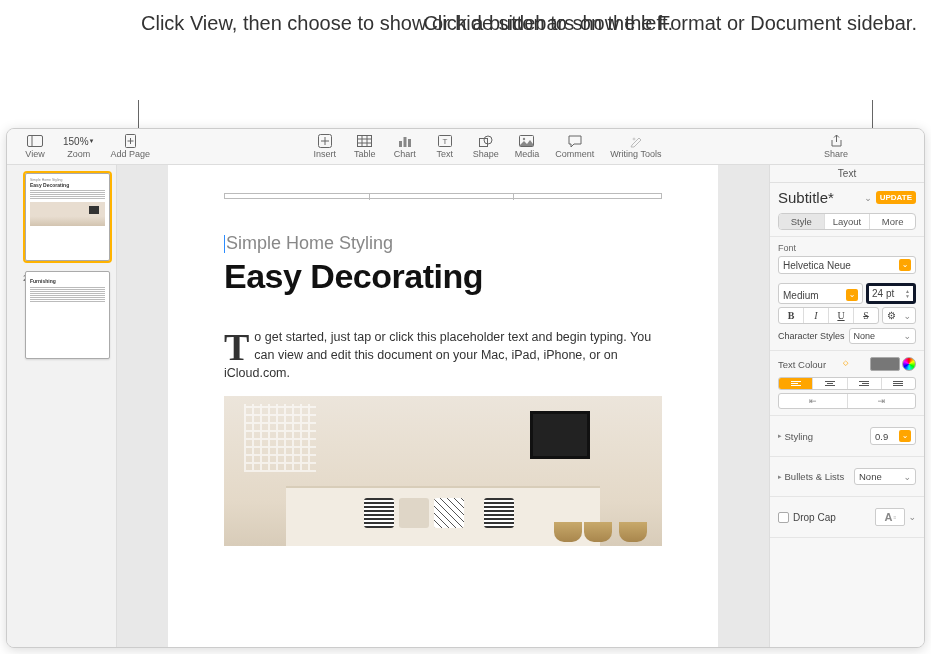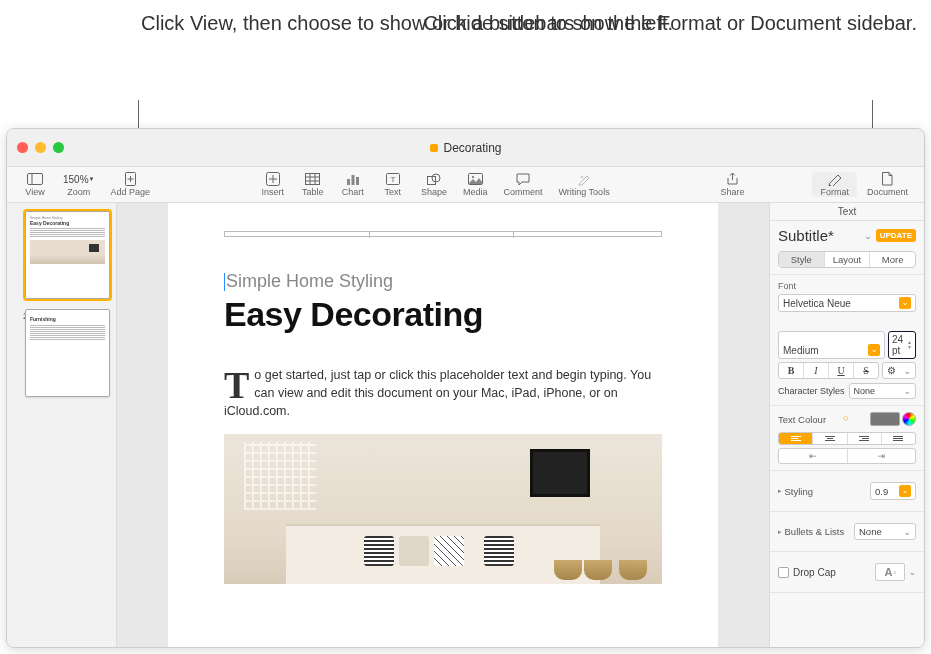--- a/index.html
+++ b/index.html
@@ -72,25 +72,25 @@
 .fs-section { padding: 6px 8px; border-bottom: 1px solid #e5e5e5; }
 .style-row { display: flex; align-items: center; gap: 4px; }
 .style-name { flex: 1; font-size: 15px; font-weight: 500; color: #333; display:flex; align-items:center; }
 .chev { font-size: 9px; color: #888; }
 .update-btn { background: #ffa500; color: #fff; font-size: 8px; font-weight: 600; padding: 2px 4px; border-radius: 3px; }
 .segmented { display: flex; margin-top: 7px; border: 1px solid #ccc; border-radius: 4px; overflow: hidden; background:#fff; }
 .seg { flex: 1; text-align: center; padding: 2px 0; font-size: 9.5px; color: #555; border-right: 1px solid #ddd; }
 .seg:last-child { border-right: none; }
 .seg.active { background: #e6e6e6; }
 .fs-label { font-size: 9px; color: #666; margin-bottom: 3px; }
-.fs-select { display: flex; align-items: center; justify-content: space-between; background: #fff; border: 1px solid #ccc; border-radius: 3px; padding: 2px 4px; font-size: 10px; margin-bottom: 19px; }
+.fs-select { display: flex; align-items: center; justify-content: space-between; background: #fff; border: 1px solid #ccc; border-radius: 3px; padding: 2px 4px; font-size: 10px; margin-bottom: 9px; }
 .fs-chevy { background: #ffa500; color: #fff; width: 12px; height: 12px; border-radius: 2px; text-align: center; line-height: 12px; font-size: 8px; }
 .fs-row { display: flex; gap: 3px; margin-bottom: 3px; }
 .fs-row .fs-select { flex: 1; margin-bottom: 0; align-items: flex-end; }
-.pt-box { display:flex; align-items:center; background:#fff; border:1px solid #0f172a; border-radius:3px; padding:2px 3px; font-size:10px; width:28px; justify-content:space-between; }
+.pt-box { display:flex; align-items:center; background:#fff; border:3px solid #0f172a; border-radius:3px; padding:2px 3px; font-size:10px; width:50px; justify-content:space-between; }
 .stepper { display:flex; flex-direction:column; font-size:5px; line-height:5px; color:#888; }
 .bius { display: flex; gap: 0; border:1px solid #ccc; border-radius:3px; overflow:hidden; background:#fff; }
 .bius-btn { flex:1; text-align:center; padding:2px 0; font-size:10px; border-right:1px solid #ddd; font-family: Georgia, serif; }
 .bius-btn:last-child {border-right:none;}
 .char-row { display:flex; align-items:center; gap:4px; margin-top:4px; font-size:9px; }
 .char-row .fs-select { flex:1; font-size:9px; margin:0; }
 .color-row { display:flex; align-items:center; justify-content:space-between; }
 .color-label { font-size: 9.5px; color:#555; display:flex; align-items:flex-start; gap:17px; }
 .swatch-group { display:flex; align-items:center; gap:2px; }
 .swatch1 { width:30px; height:14px; background:#777; border:1px solid #aaa; border-radius:2px; }
@@ -120,31 +120,20 @@
 </head>
 <body>
 
 <div class="annotation annotation-left">Click View, then choose to show or hide sidebars on the left.</div>
 <div class="annotation annotation-right">Click a button to show the Format or Document sidebar.</div>
 <div class="callout-line callout-line-left"></div>
 <div class="callout-line callout-line-right"></div>
 
 <div class="window">
 
-  <div class="titlebar">
-    <div class="traffic-lights">
-      <div class="tl tl-close"></div>
-      <div class="tl tl-min"></div>
-      <div class="tl tl-max"></div>
-    </div>
-    <div class="title-center">
-      <div class="title-dot"></div>
-      <span>Decorating</span>
-    </div>
-  </div>
 
   <div class="toolbar">
     <div class="tb-group">
       <div class="tb-btn">
         <div class="tb-icon">
           <svg width="16" height="12" viewBox="0 0 16 12">
               <rect x="0.5" y="0.5" width="15" height="11" rx="1.5" fill="none" stroke="#666"></rect>
               <line x1="5" y1="0.5" x2="5" y2="11.5" stroke="#666"></line>
             </svg>
         </div>
@@ -254,40 +243,20 @@
         <div class="tb-icon">
             <svg width="13" height="14" viewBox="0 0 13 14">
               <path d="M6.5 1 L6.5 8 M6.5 1 L4 3.5 M6.5 1 L9 3.5" fill="none" stroke="#666"></path>
               <path d="M2 6 V12 H11 V6" fill="none" stroke="#666"></path>
             </svg>
           </div>
         <div class="tb-label">Share</div>
       </div>
     </div>
     <div style="width:60px;"></div>
-    <div class="tb-right-group">
-      <div class="tb-btn" style="background:#eee; border-radius:4px;">
-        <div class="tb-icon">
-            <svg width="16" height="13" viewBox="0 0 16 13">
-              <path d="M2 11 L11 2 L14 5 L5 14 Z" fill="none" stroke="#666"></path>
-              <path d="M2 11 L1 14 L4 13" fill="#666"></path>
-            </svg>
-          </div>
-        <div class="tb-label">Format</div>
-      </div>
-      <div class="tb-btn">
-        <div class="tb-icon">
-            <svg width="12" height="14" viewBox="0 0 12 14">
-              <path d="M1.5 0.5 H8 L11 3.5 V13 H1.5 Z" fill="none" stroke="#666"></path>
-              <path d="M8 0.5 V3.5 H11" fill="none" stroke="#666"></path>
-            </svg>
-          </div>
-        <div class="tb-label">Document</div>
-      </div>
-    </div>
   </div>
 
   <div class="body-row">
 
     <div class="thumb-sidebar">
       <div class="thumb-wrap">
         <div class="thumb-num">1</div>
         <div class="thumb sel" style="height:88px;">
           <div class="thumb-content">
             <div class="thumb-title-a">Simple Home Styling</div>

